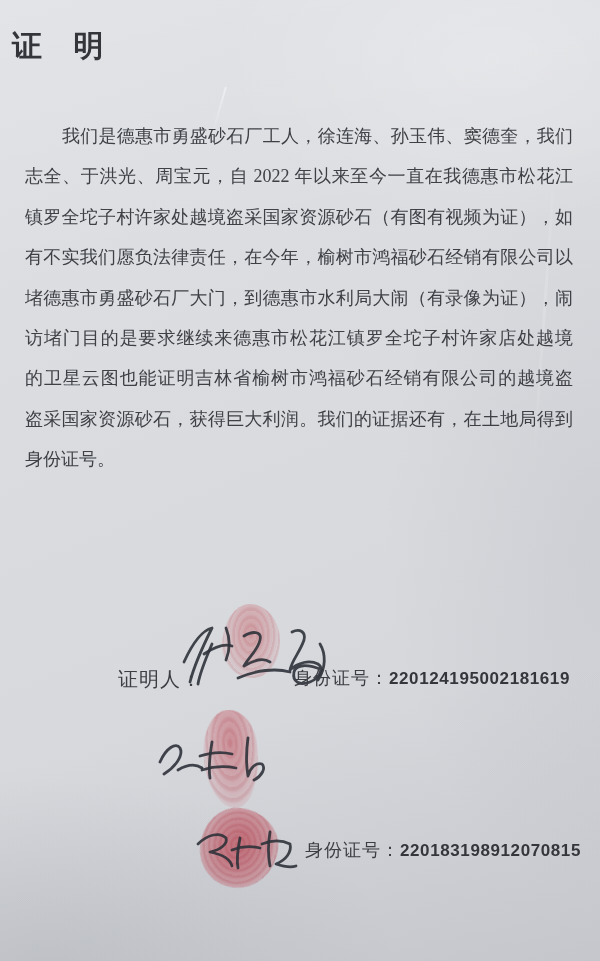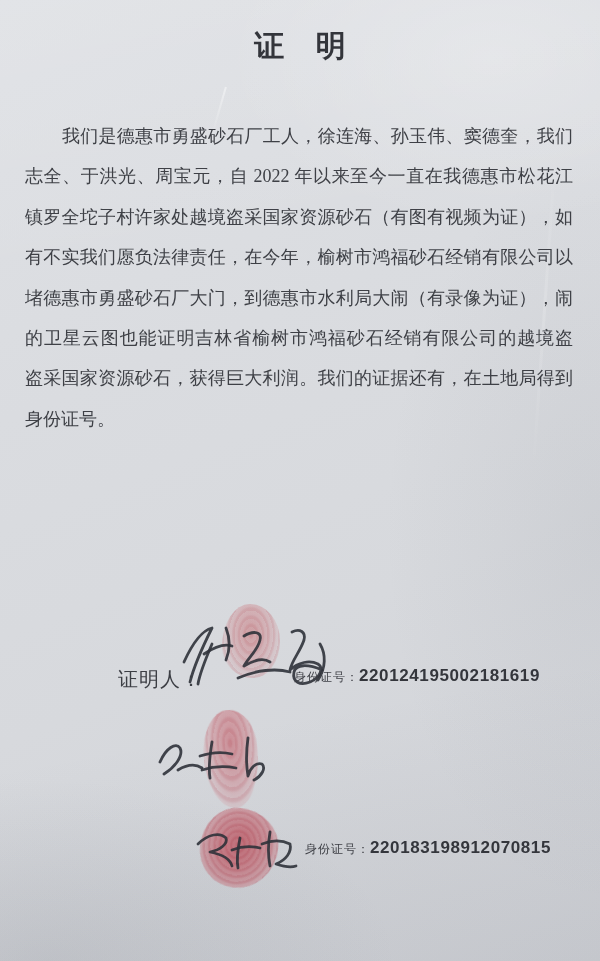--- a/index.html
+++ b/index.html
@@ -15,35 +15,35 @@
       radial-gradient(ellipse 500px 260px at 8% 100%,rgba(98,103,113,0.12),transparent 70%),
       radial-gradient(ellipse 300px 520px at 100% 55%,rgba(108,113,123,0.09),transparent 72%),
       linear-gradient(170deg,rgba(255,255,255,0.10) 0%,transparent 28%,transparent 72%,rgba(92,97,107,0.10) 100%);
   }
   .crease-1{position:absolute;left:218px;top:86px;width:2px;height:50px;transform:rotate(16deg);
     background:linear-gradient(rgba(255,255,255,0.45),rgba(255,255,255,0));}
   .crease-2{position:absolute;left:543px;top:150px;width:3px;height:320px;transform:rotate(4deg);
     background:linear-gradient(rgba(255,255,255,0),rgba(255,255,255,0.16),rgba(255,255,255,0));}
 
   .title{
-    position:absolute;top:26px;left:0;right:0;text-align:center;
+    position:absolute;top:26px;left:0;right:0;text-align:left;
     font-size:30px;font-weight:bold;letter-spacing:12px;color:#33353b;text-indent:12px;
   }
   .body-text{position:absolute;left:25px;right:27px;top:116px;color:#3e4046;}
   .body-line{
     height:40.4px;line-height:40.4px;font-size:18px;
     text-align:justify;text-align-last:justify;overflow:hidden;white-space:nowrap;
   }
   .body-line.indent{text-indent:37px;}
   .body-line.short{text-align-last:left;}
   .closing-line{height:40.4px;line-height:40.4px;font-size:18px;text-indent:37px;margin-top:2px;}
 
   .sig-label{position:absolute;font-size:20px;color:#3c3e44;letter-spacing:1px;}
   .id-group{position:absolute;white-space:nowrap;}
-  .id-label{font-size:12px;color:#3c3e44;letter-spacing:1px;margin-top:11px;}
+  .id-label{font-size:18px;color:#3c3e44;letter-spacing:1px;margin-top:11px;}
   .id-number{font-family:"Liberation Sans","DejaVu Sans",sans-serif;font-weight:700;
     font-size:17px;color:#34363c;letter-spacing:0.6px;}
 
   .fingerprint{position:absolute;filter:blur(0.7px);pointer-events:none;}
   .fp1{left:222px;top:604px;width:58px;height:74px;
     border-radius:48% 52% 46% 54%/58% 50% 50% 42%;
     background:
       repeating-radial-gradient(ellipse 60% 70% at 50% 42%,rgba(184,76,86,0.14) 0 1.5px,rgba(224,154,160,0.03) 3px 5.5px),
       radial-gradient(ellipse at 50% 38%,rgba(196,92,98,0.46) 0%,rgba(200,104,110,0.32) 40%,rgba(206,124,130,0.15) 68%,rgba(210,140,146,0.04) 88%,rgba(210,140,146,0) 100%);}
   .fp2{left:204px;top:710px;width:54px;height:98px;transform:rotate(-4deg);
@@ -73,20 +73,21 @@
   <div class="crease-2"></div>
 
   <div class="title">证 明</div>
 
   <div class="body-text">
     <div class="body-line indent">我们是德惠市勇盛砂石厂工人，徐连海、孙玉伟、窦德奎，我们</div>
     <div class="body-line">志全、于洪光、周宝元，自 2022 年以来至今一直在我德惠市松花江</div>
     <div class="body-line">镇罗全坨子村许家处越境盗采国家资源砂石（有图有视频为证），如</div>
     <div class="body-line">有不实我们愿负法律责任，在今年，榆树市鸿福砂石经销有限公司以</div>
     <div class="body-line">堵德惠市勇盛砂石厂大门，到德惠市水利局大闹（有录像为证），闹</div>
+    <div class="body-line">访堵门目的是要求继续来德惠市松花江镇罗全坨子村许家店处越境</div>
     <div class="body-line">的卫星云图也能证明吉林省榆树市鸿福砂石经销有限公司的越境盗</div>
     <div class="body-line">盗采国家资源砂石，获得巨大利润。我们的证据还有，在土地局得到</div>
     <div class="body-line short">身份证号。</div>
   </div>
 
   <div class="fingerprint fp1"></div>
   <svg class="signature" style="left:168px;top:610px;" width="165" height="86" viewBox="0 0 165 86" aria-label="徐连海">
     <path d="M16,52 C26,30 36,20 44,18 C36,34 26,56 22,72"></path>
     <path d="M44,34 C38,48 32,62 30,74"></path>
     <path d="M36,44 C48,36 58,34 64,36"></path>

